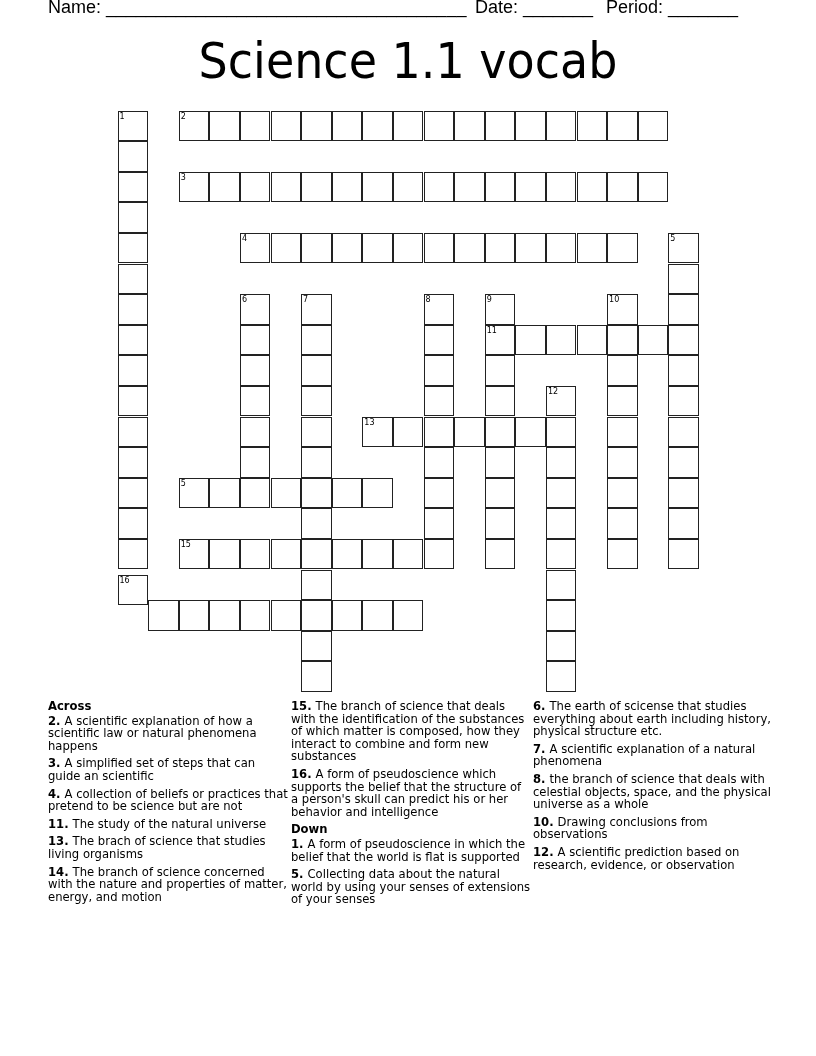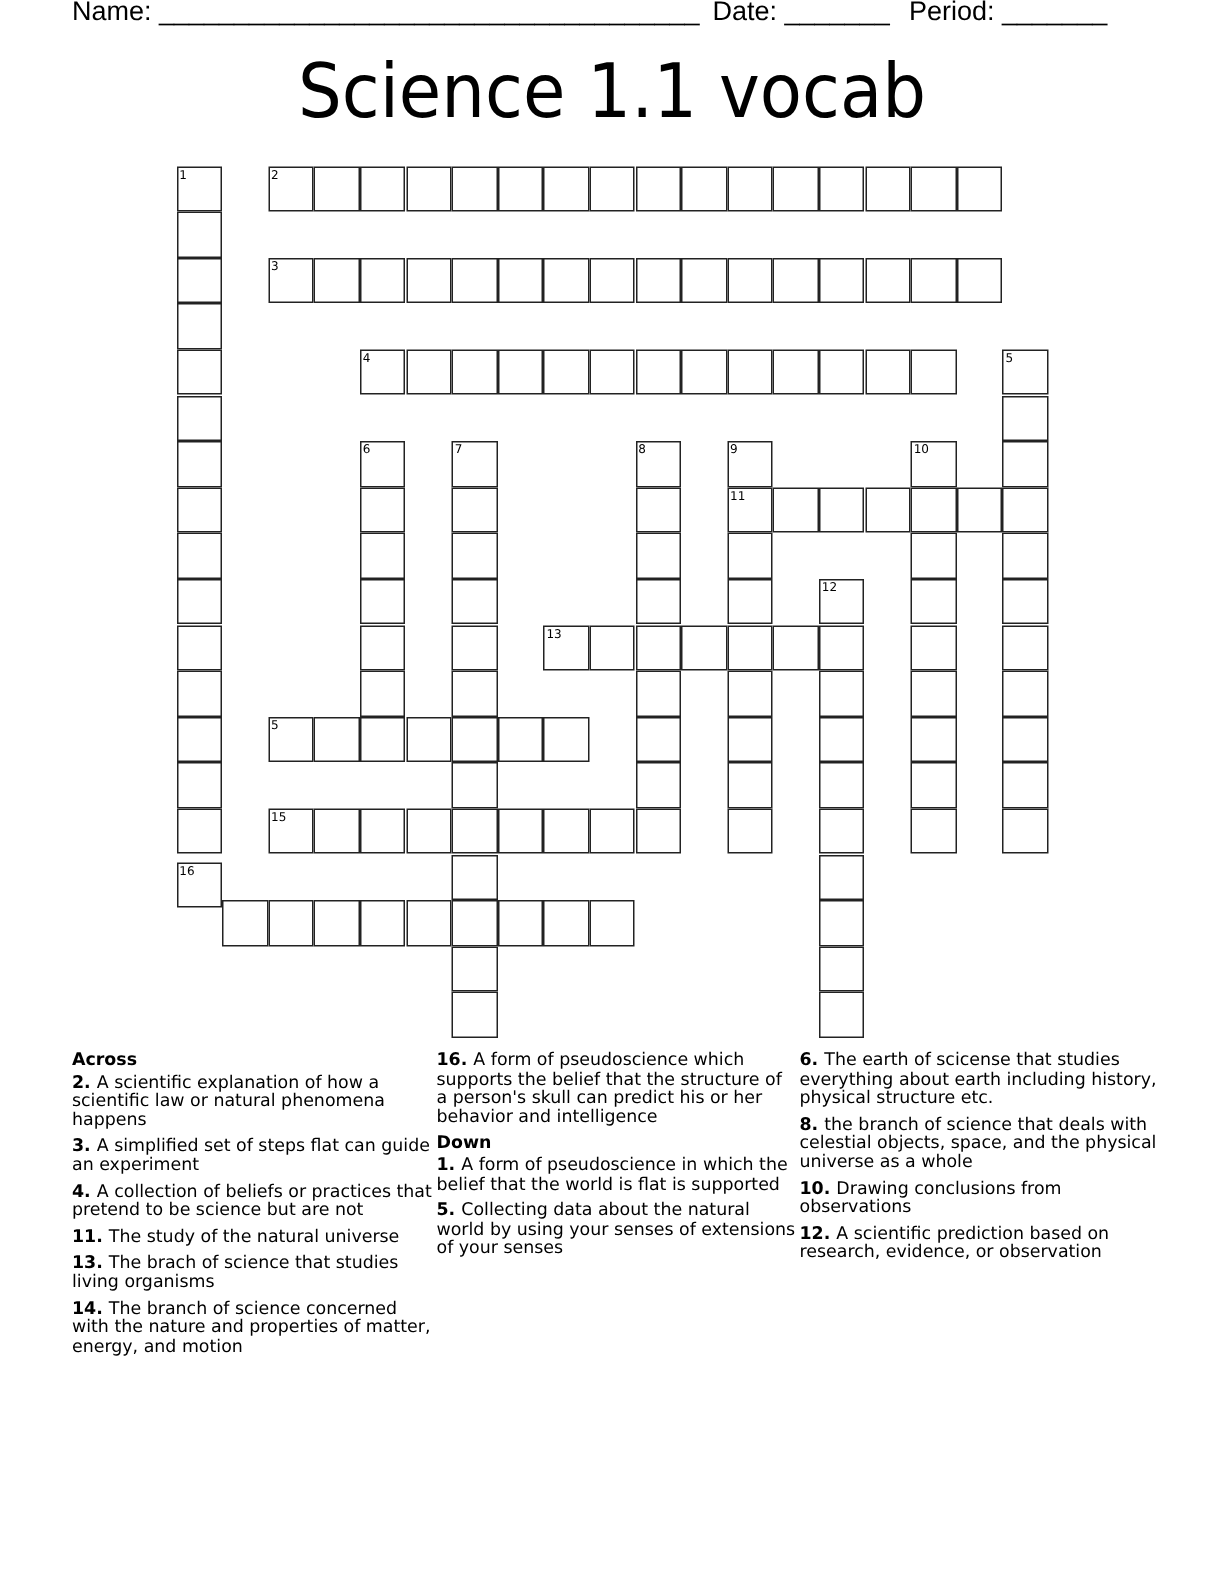--- a/index.html
+++ b/index.html
@@ -216,31 +216,33 @@
     <div class="cell" style="left: 153px; top: 489.6px;"></div>
     <div class="cell" style="left: 214.2px; top: 489.6px;"></div>
     <div class="cell" style="left: 244.8px; top: 489.6px;"></div>
     <div class="cell" style="left: 275.4px; top: 489.6px;"></div>
   </div>
 
 <div class="clues">
   <div class="col" id="col1" style="left:48px;">
     <div class="heading">Across</div>
   <div class="clue"><b>2. </b><span>A scientific explanation of how a scientific law or natural phenomena happens</span></div>
-      <div class="clue"><b>3. </b><span>A simplified set of steps flat can guide an experiment</span></div>
+      <div class="clue"><b>3. </b><span>A simplified set of steps that can guide an scientific</span></div>
       <div class="clue"><b>4. </b><span>A collection of beliefs or practices that pretend to be science but are not</span></div>
       <div class="clue"><b>11. </b><span>The study of the natural universe</span></div>
       <div class="clue"><b>13. </b><span>The brach of science that studies living organisms</span></div>
       <div class="clue"><b>14. </b><span>The branch of science concerned with the nature and properties of matter, energy, and motion</span></div>
     </div>
   <div class="col" id="col2" style="left:291px;">
+      <div class="clue"><b>15. </b><span>The branch of science that deals with the identification of the substances of which matter is composed, how they interact to combine and form new substances</span></div>
       <div class="clue"><b>16. </b><span>A form of pseudoscience which supports the belief that the structure of a person's skull can predict his or her behavior and intelligence</span></div>
       <div class="heading">Down</div>
       <div class="clue"><b>1. </b><span>A form of pseudoscience in which the belief that the world is flat is supported</span></div>
       <div class="clue"><b>5. </b><span>Collecting data about the natural world by using your senses of extensions of your senses</span></div>
     </div>
   <div class="col" id="col3" style="left:533px;">
       <div class="clue"><b>6. </b><span>The earth of scicense that studies everything about earth including history, physical structure etc.</span></div>
+      <div class="clue"><b>7. </b><span>A scientific explanation of a natural phenomena</span></div>
       <div class="clue"><b>8. </b><span>the branch of science that deals with celestial objects, space, and the physical universe as a whole</span></div>
       <div class="clue"><b>10. </b><span>Drawing conclusions from observations</span></div>
       <div class="clue"><b>12. </b><span>A scientific prediction based on research, evidence, or observation</span></div>
     </div>
 </div>
 
 </body></html>

